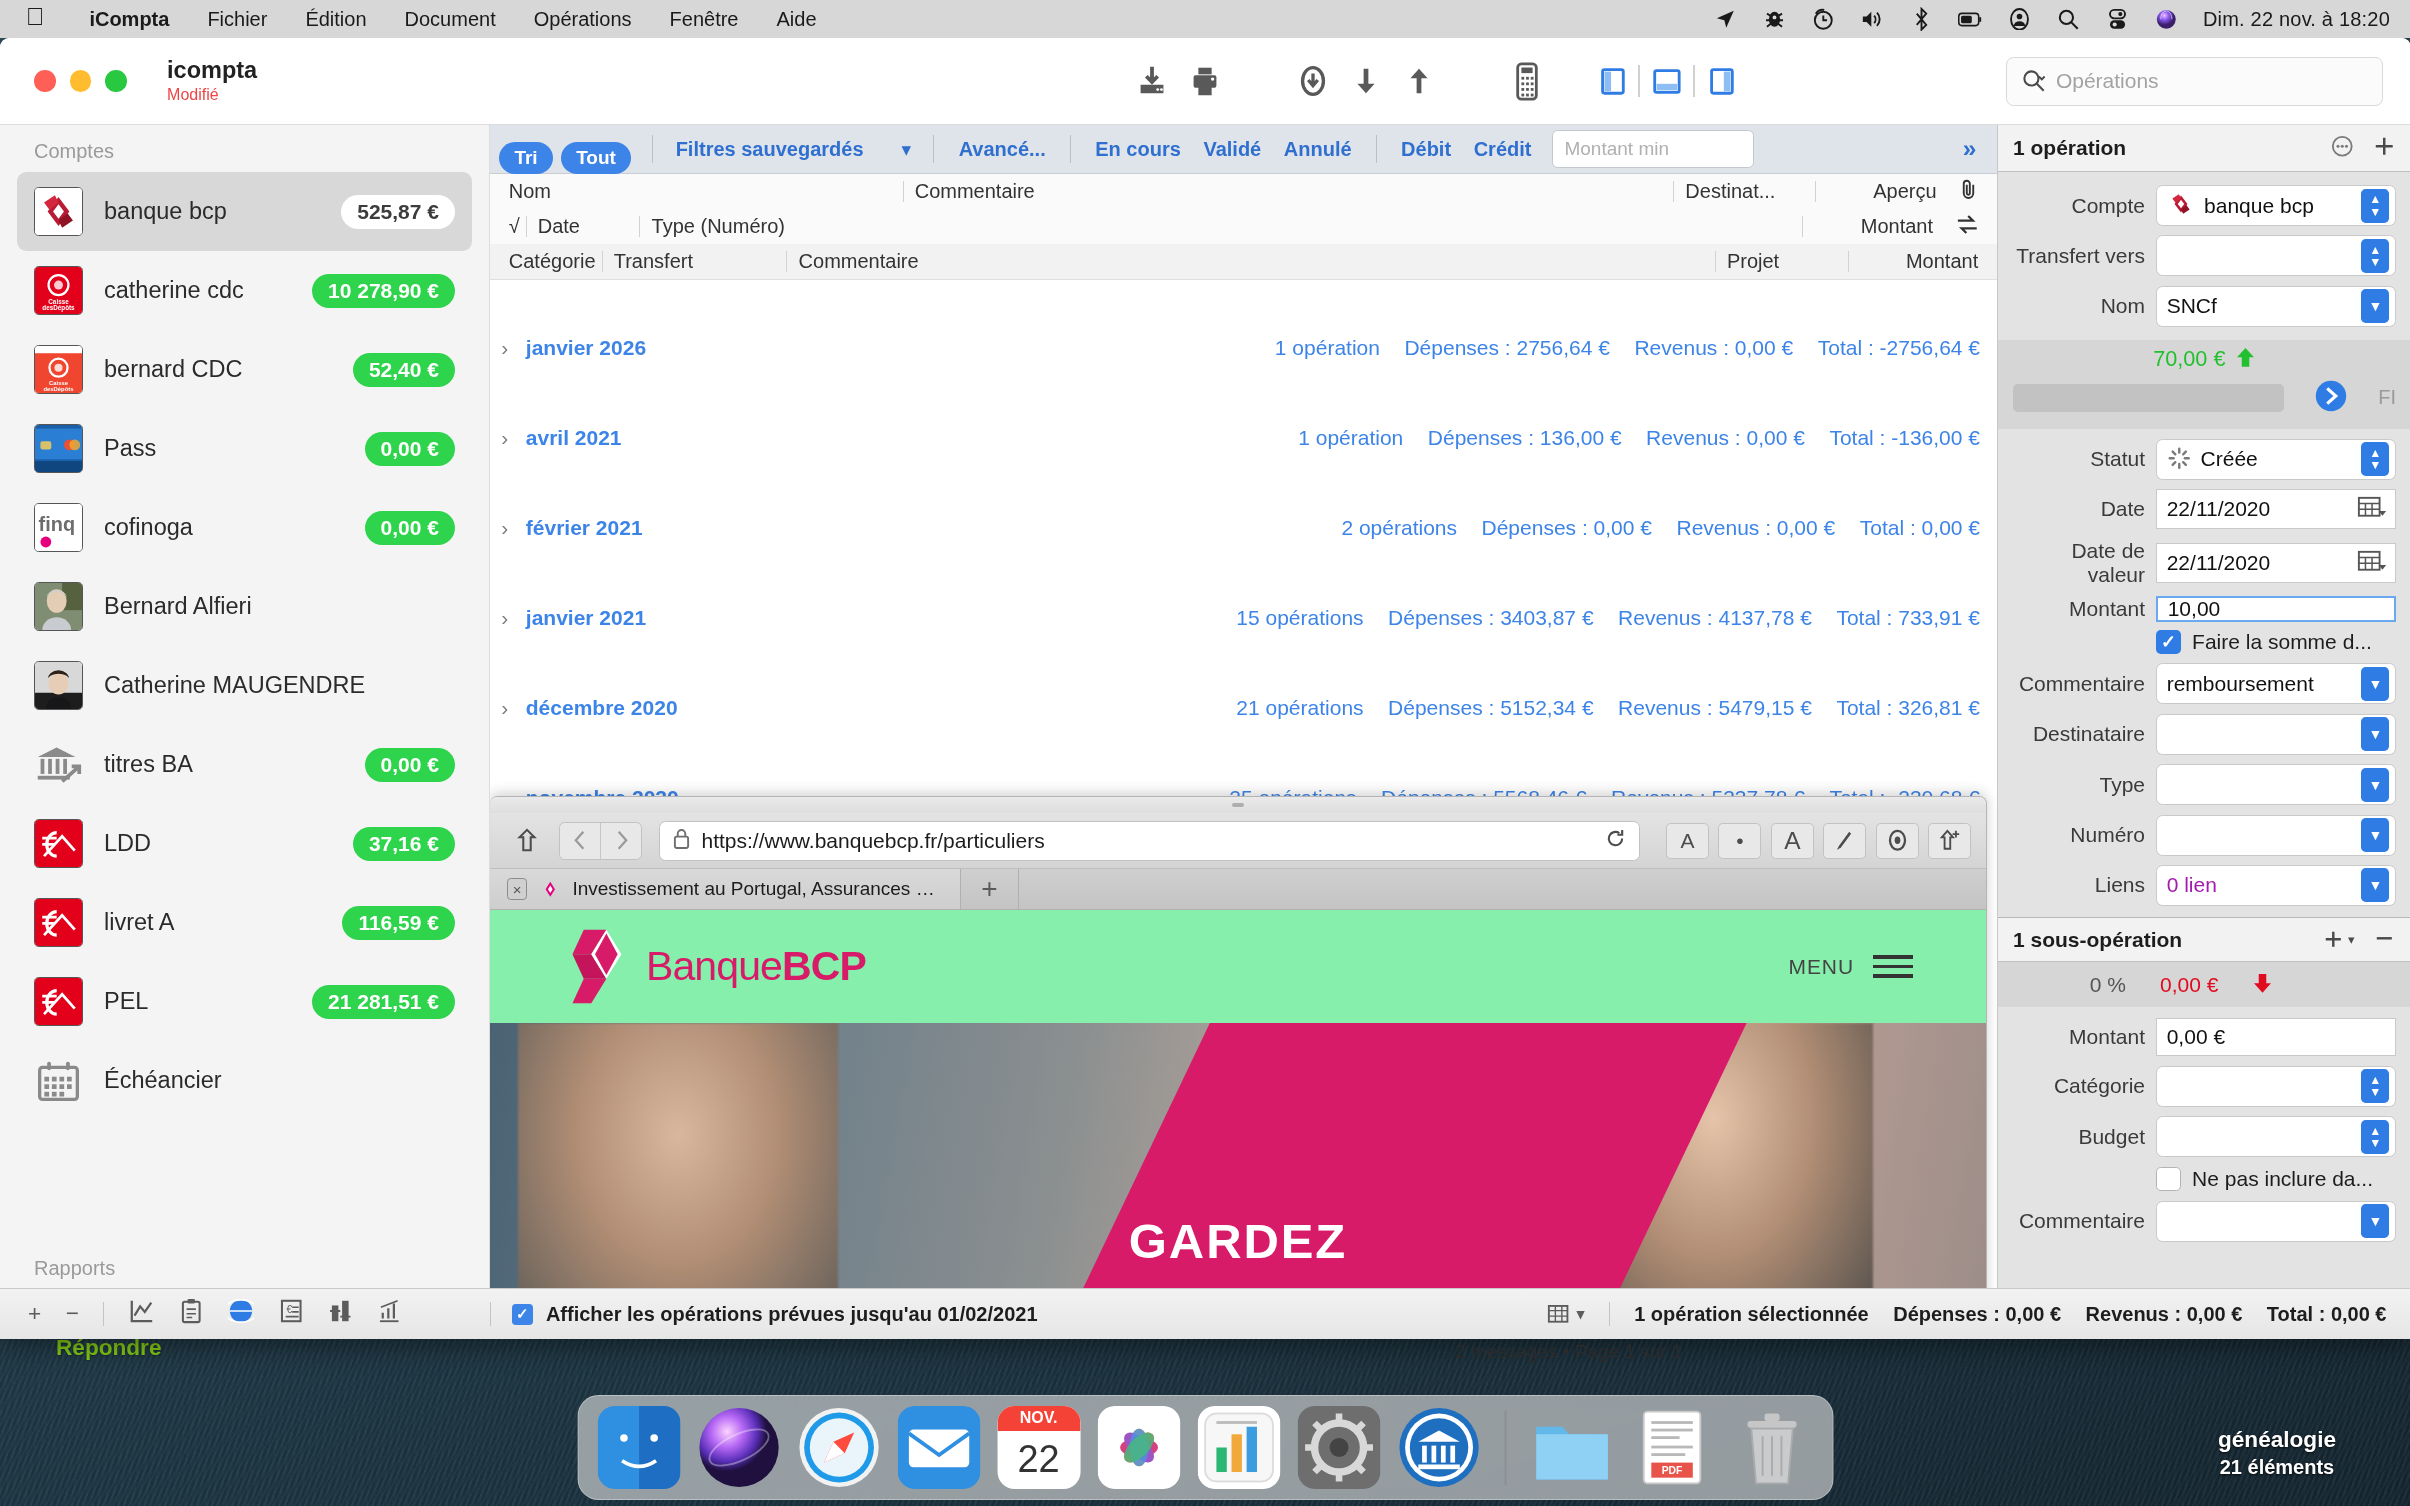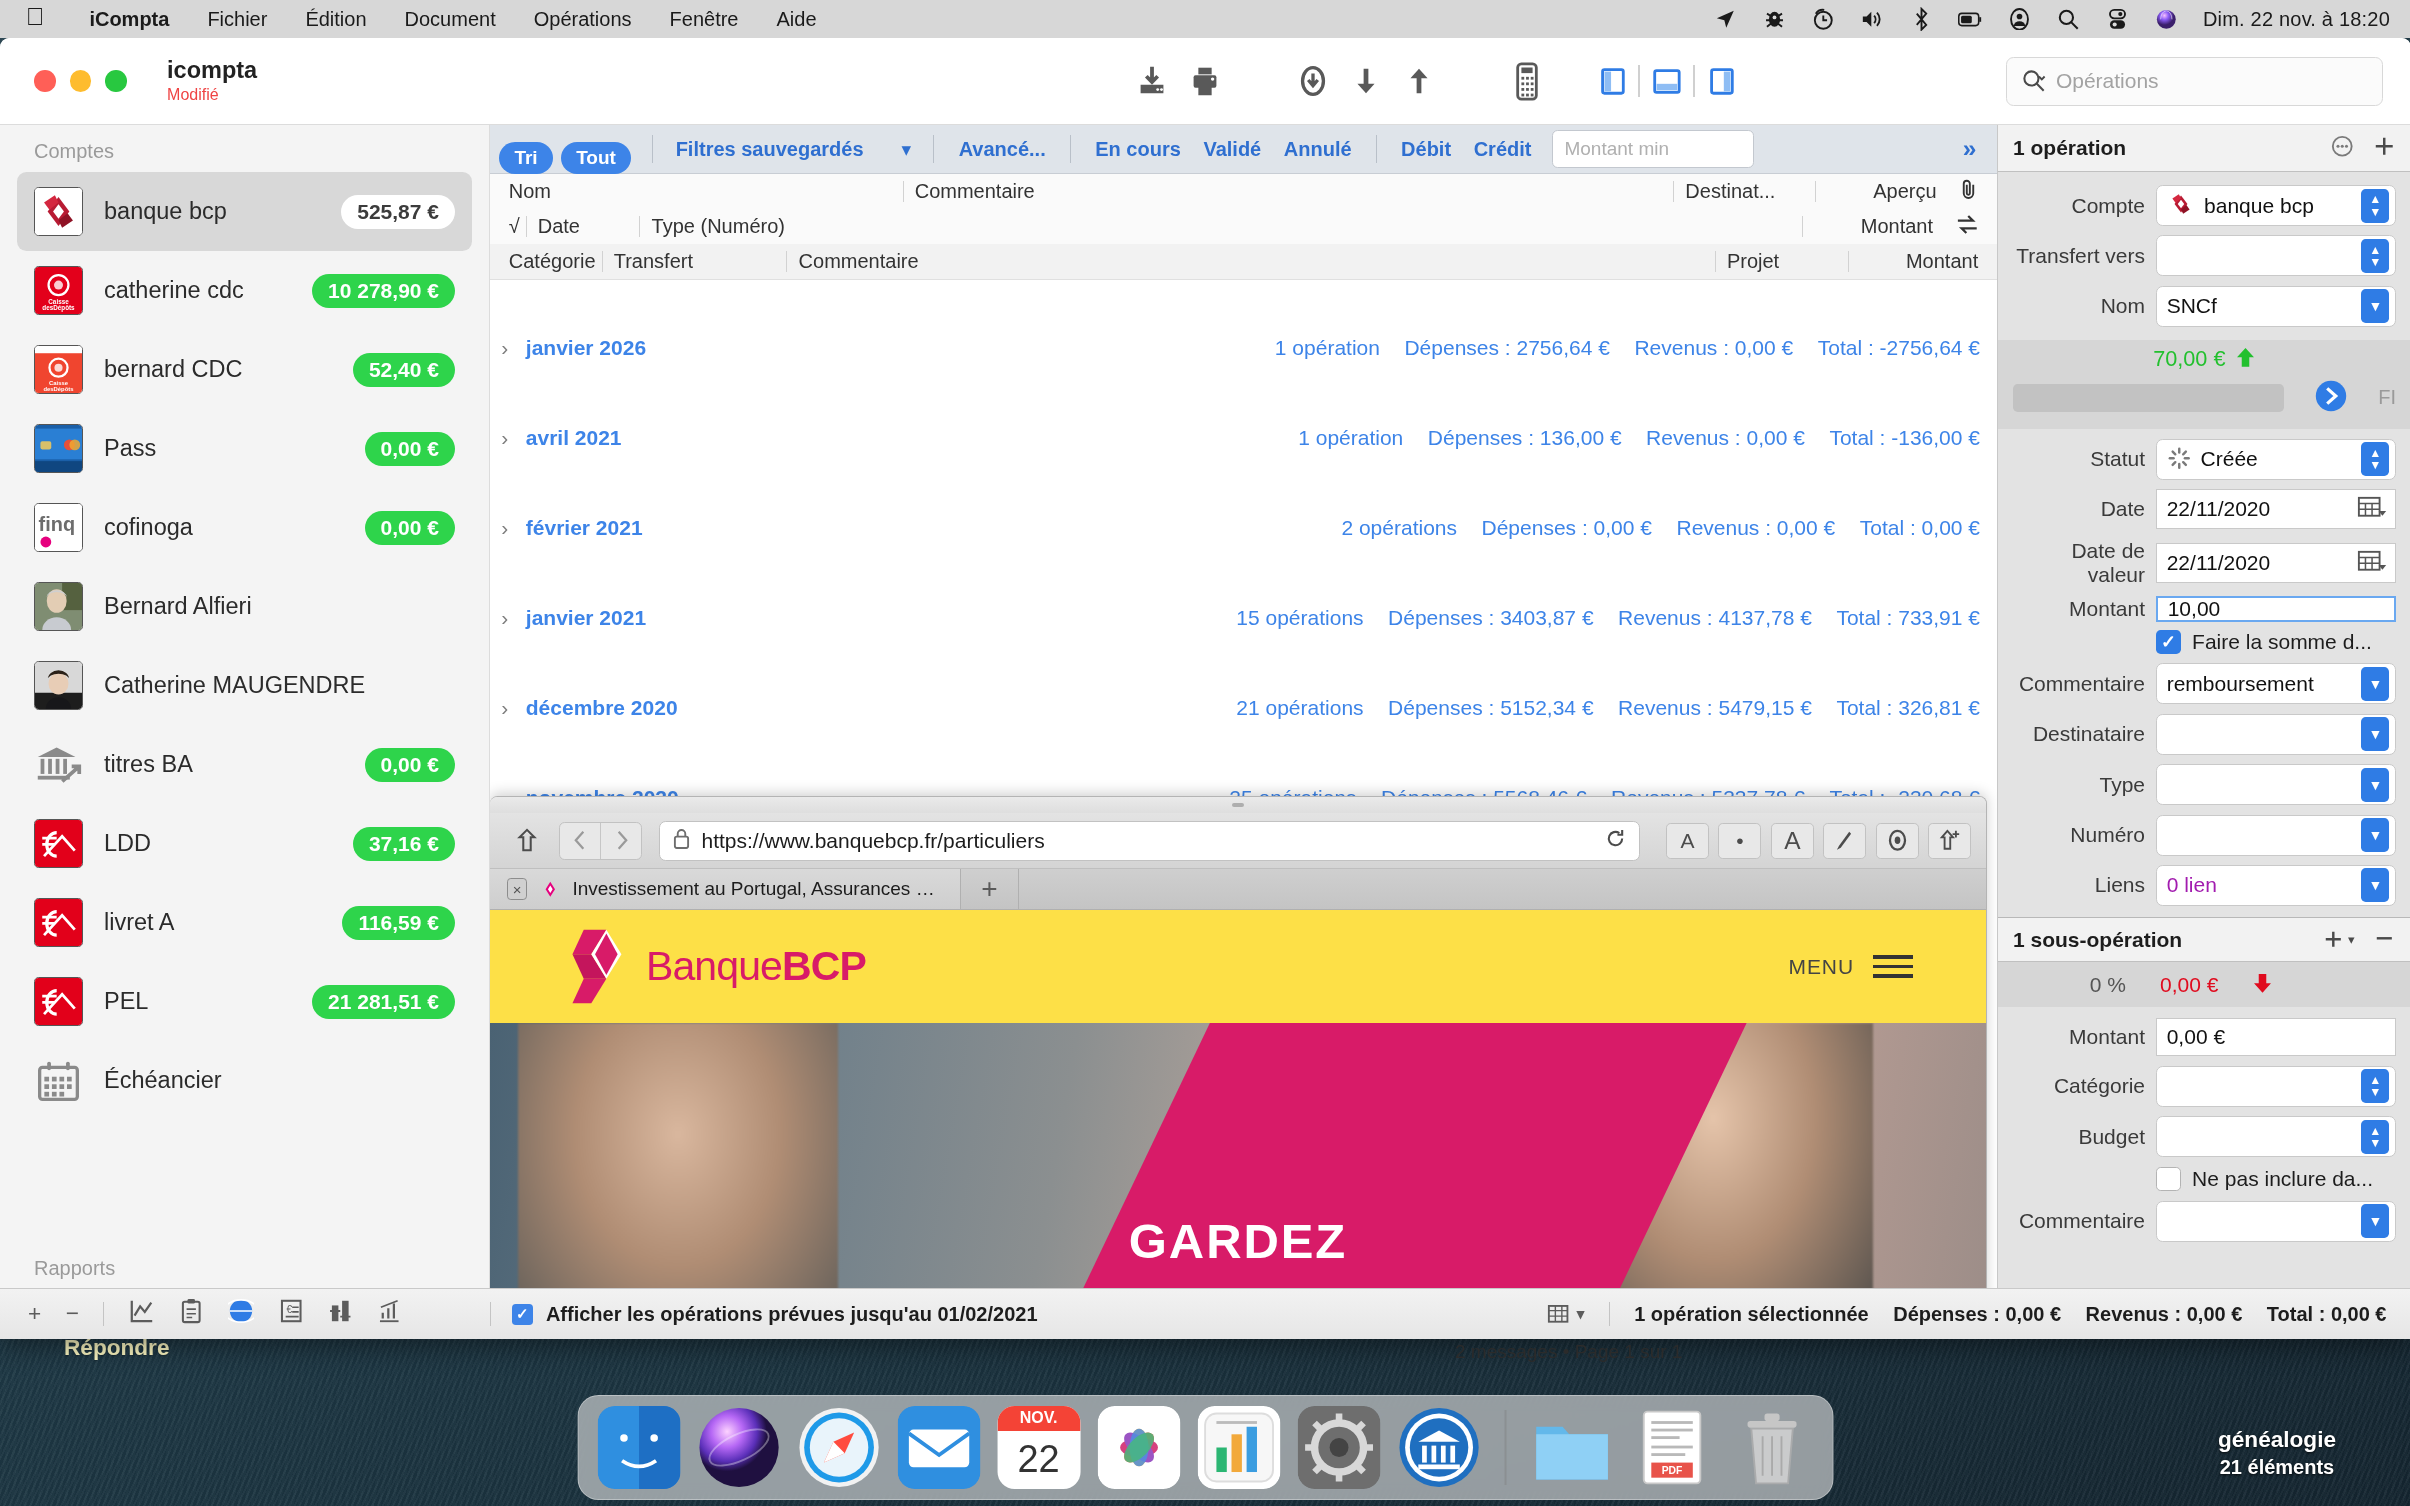--- a/index.html
+++ b/index.html
@@ -215,21 +215,21 @@
     border-right:0.9px solid #b0b0b0;
     font-size:19px; color:#1c1c1c; max-width:471px;
   }
   .sf-tab-close { width:22.6px; height:22.6px; border:0.9px solid #8d8d8d; border-radius:3.8px;
                   display:flex; align-items:center; justify-content:center; font-size:15px; color:#555; background:#d0d0d0; }
   .sf-tab-fav { width:22.6px; height:22.6px; }
   .sf-tab-title { white-space:nowrap; overflow:hidden; text-overflow:ellipsis; }
   .sf-newtab { width:58px; display:flex; align-items:center; justify-content:center;
                font-size:28px; color:#5a5a5a; border-right:0.9px solid #b0b0b0; }
 
-  #safari-content { background:#fde047; height:430px; position:relative; overflow:hidden; }
+  #safari-content { background:#86efac; height:430px; position:relative; overflow:hidden; }
   #bcp-header { height:113px; display:flex; align-items:center; padding:0 73px; }
   #bcp-logo { display:flex; align-items:center; gap:17px; }
   #bcp-logo-text { font-size:41px; color:#d81b68; letter-spacing:-0.9px; }
   #bcp-logo-text b { font-weight:bold; }
   #bcp-menu { margin-left:auto; display:flex; align-items:center; gap:19px; }
   #bcp-menu-label { font-size:21px; color:#444; letter-spacing:0.9px; }
   #bcp-burger { display:flex; flex-direction:column; gap:5.6px; }
   #bcp-burger span { display:block; width:40px; height:3.8px; background:#333; }
   #bcp-hero {
     height:317px; position:relative; overflow:hidden;
@@ -275,22 +275,22 @@
     position:absolute; left:1450px; bottom:0; width:960px; height:51px;
     background:linear-gradient(#ededed,#e2e2e2);
   }
   #mail-pager {
     position:absolute; right:56px; bottom:-24.5px;
     font-size:19px; color:#3d3d3d;
   }
 
   
   #peek-window {
-    position:absolute; left:64px; top:1335px;
-    font-size:22.6px; font-weight:bold; color:#fef9c3;
+    position:absolute; left:56px; top:1335px;
+    font-size:22.6px; font-weight:bold; color:#84cc16;
     text-shadow:0 0.9px 1.9px rgba(0,0,0,.3);
   }
 
   
   #dock {
     position:absolute; left:50%; transform:translateX(-50%);
     bottom:7.5px; height:105px;
     background:rgba(225,225,225,.62);
     border:0.9px solid rgba(255,255,255,.35);
     border-radius:21px;

